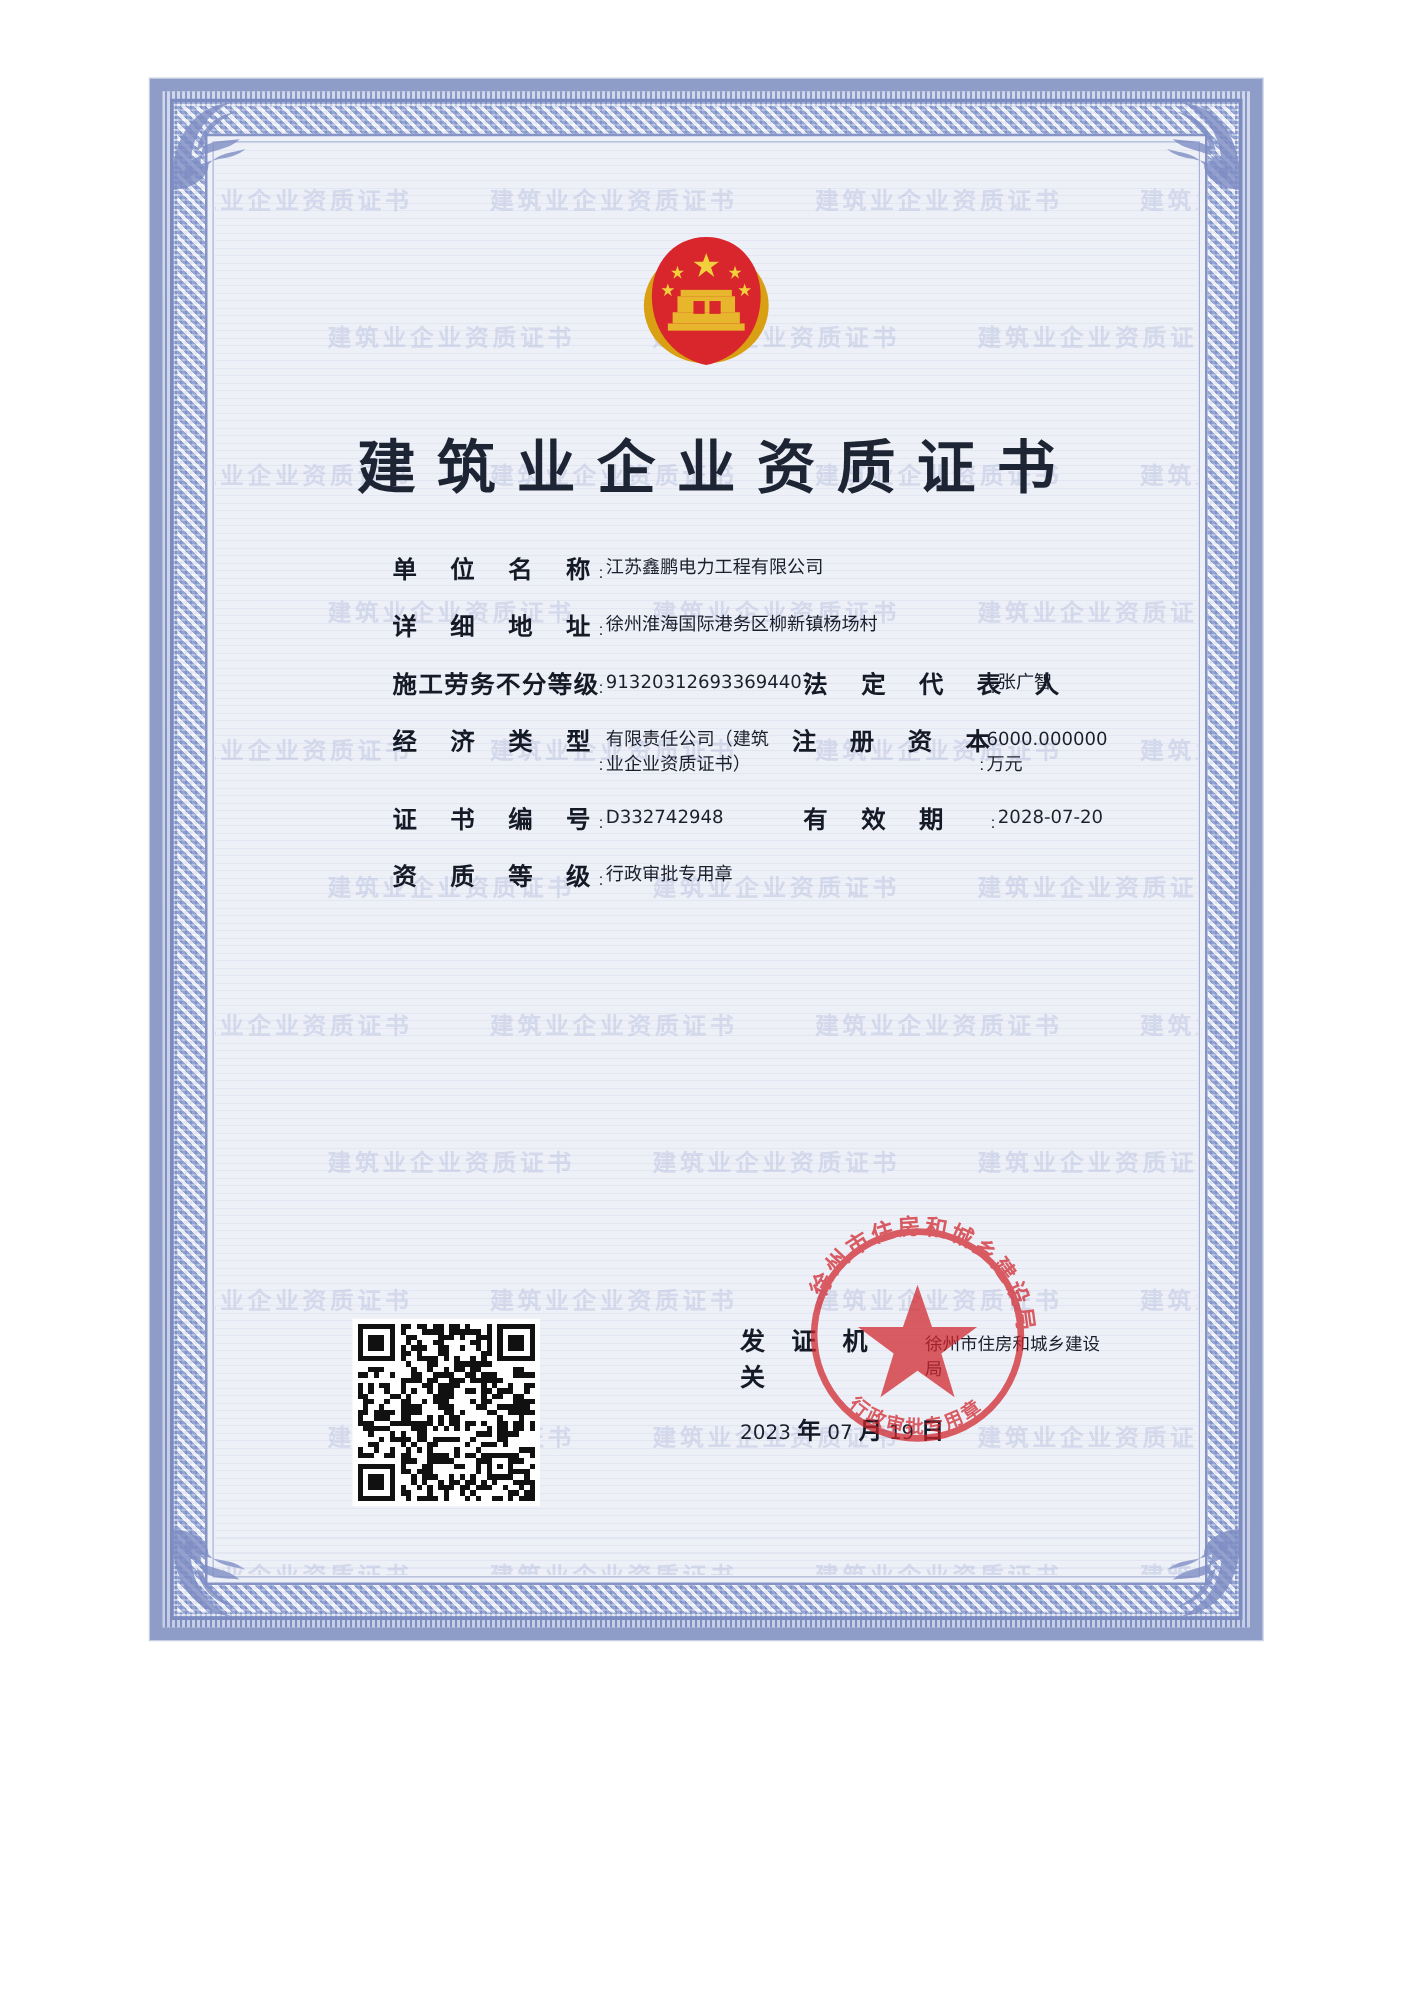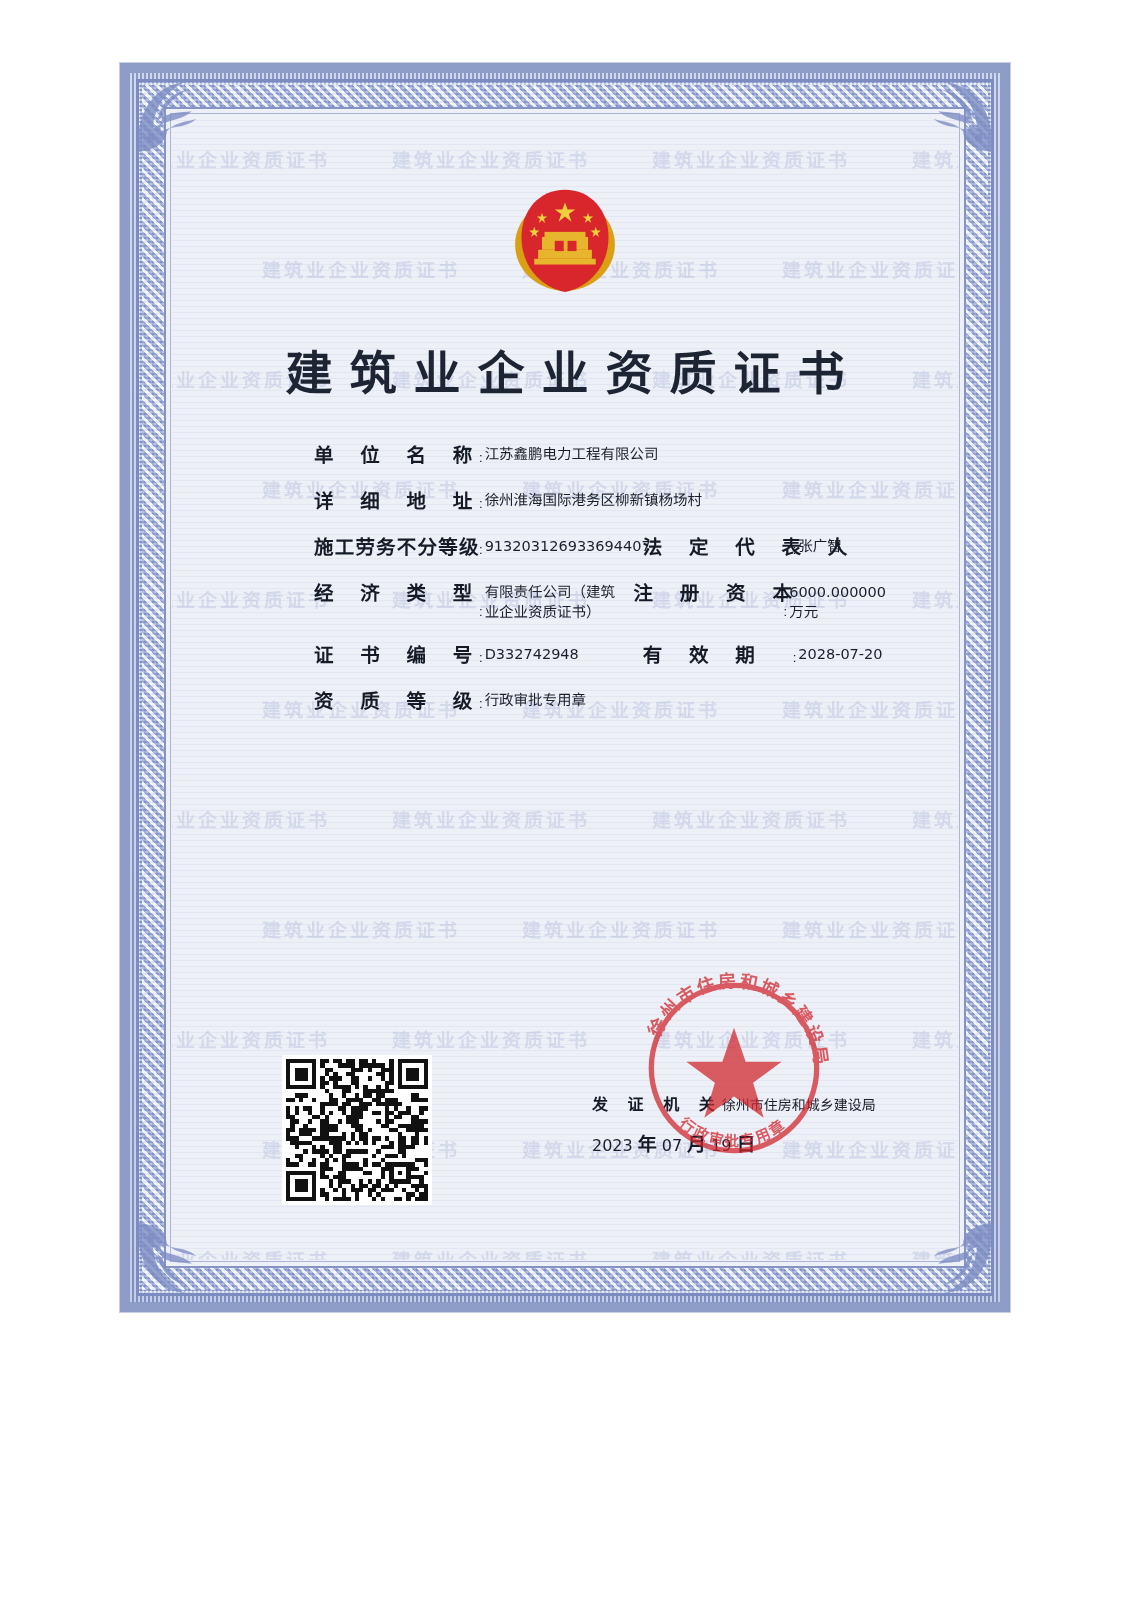--- a/index.html
+++ b/index.html
@@ -180,21 +180,21 @@
     bottom: 104px;
     width: 300px;
     text-align: left;
   }
   .issuer-row {
     display: flex;
     align-items: baseline;
     justify-content: flex-start;
   }
   .issuer-label {
-    font-size: 16px;
+    font-size: 20px;
     font-weight: 700;
     letter-spacing: 7px;
     color: #141a26;
     font-family: "DejaVu Sans", "Liberation Sans", sans-serif;
   }
   .issuer-value {
     font-size: 14px;
     color: #1a1f2b;
     font-family: "DejaVu Sans", "Liberation Sans", sans-serif;
   }

